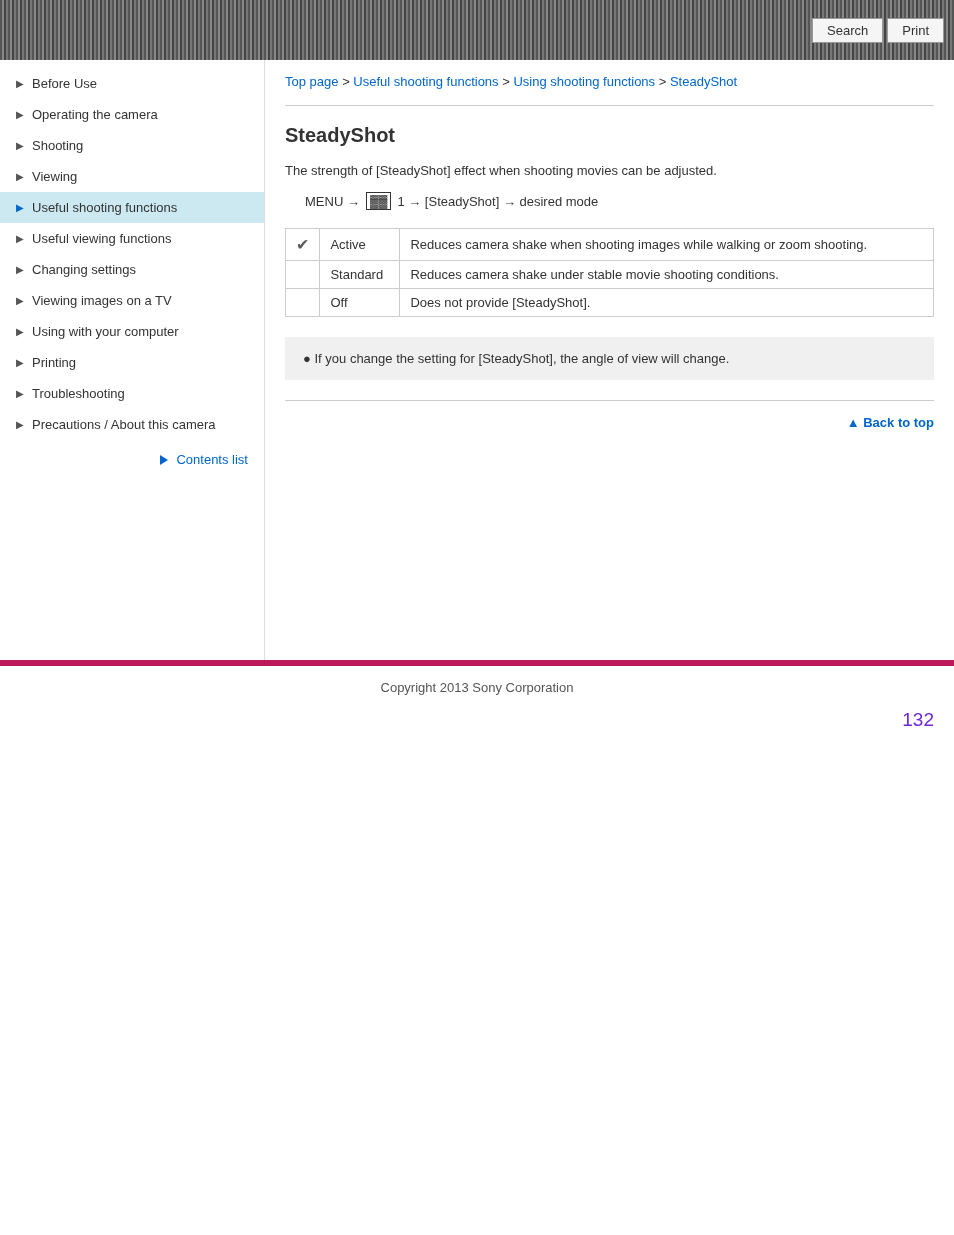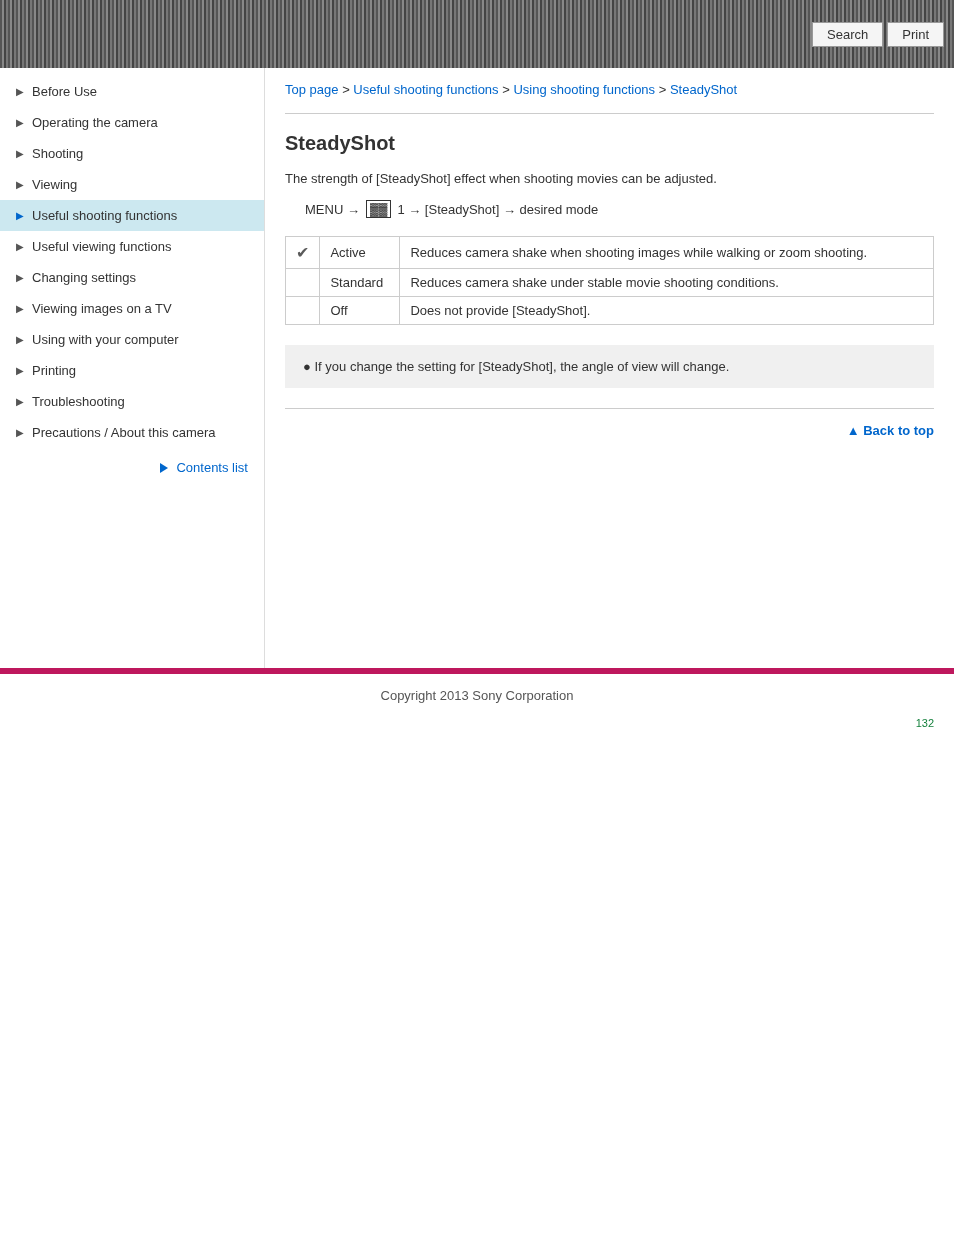--- a/index.html
+++ b/index.html
@@ -7,21 +7,21 @@
 
     
     .header {
       background: repeating-linear-gradient(
         90deg,
         #555 0px, #555 2px,
         #888 2px, #888 4px,
         #444 4px, #444 6px,
         #777 6px, #777 8px
       );
-      height: 68px;
+      height: 60px;
       display: flex;
       align-items: center;
       justify-content: flex-end;
       padding-right: 10px;
     }
     .header-btn {
       background: #f5f5f5;
       border: 1px solid #999;
       padding: 4px 14px;
       font-size: 13px;
@@ -213,22 +213,22 @@
       padding: 14px;
       font-size: 13px;
       color: #555;
     }
 
     
     .page-number {
       text-align: right;
       padding-right: 20px;
       padding-bottom: 8px;
-      font-size: 11px;
-      color: #15803d;
+      font-size: 19px;
+      color: #6d28d9;
     }
 
     .checkmark {
       color: #5a5a5a;
       font-size: 16px;
     }
   </style>
 </head>
 <body>
 

